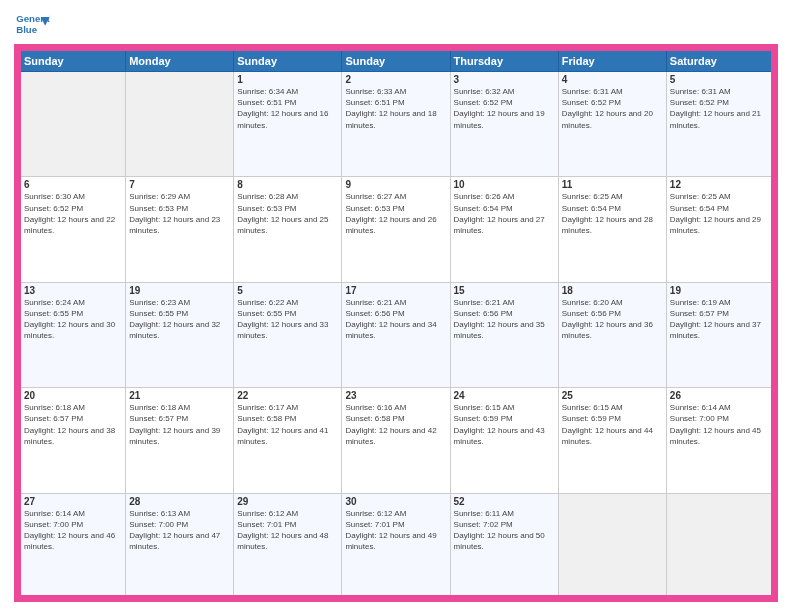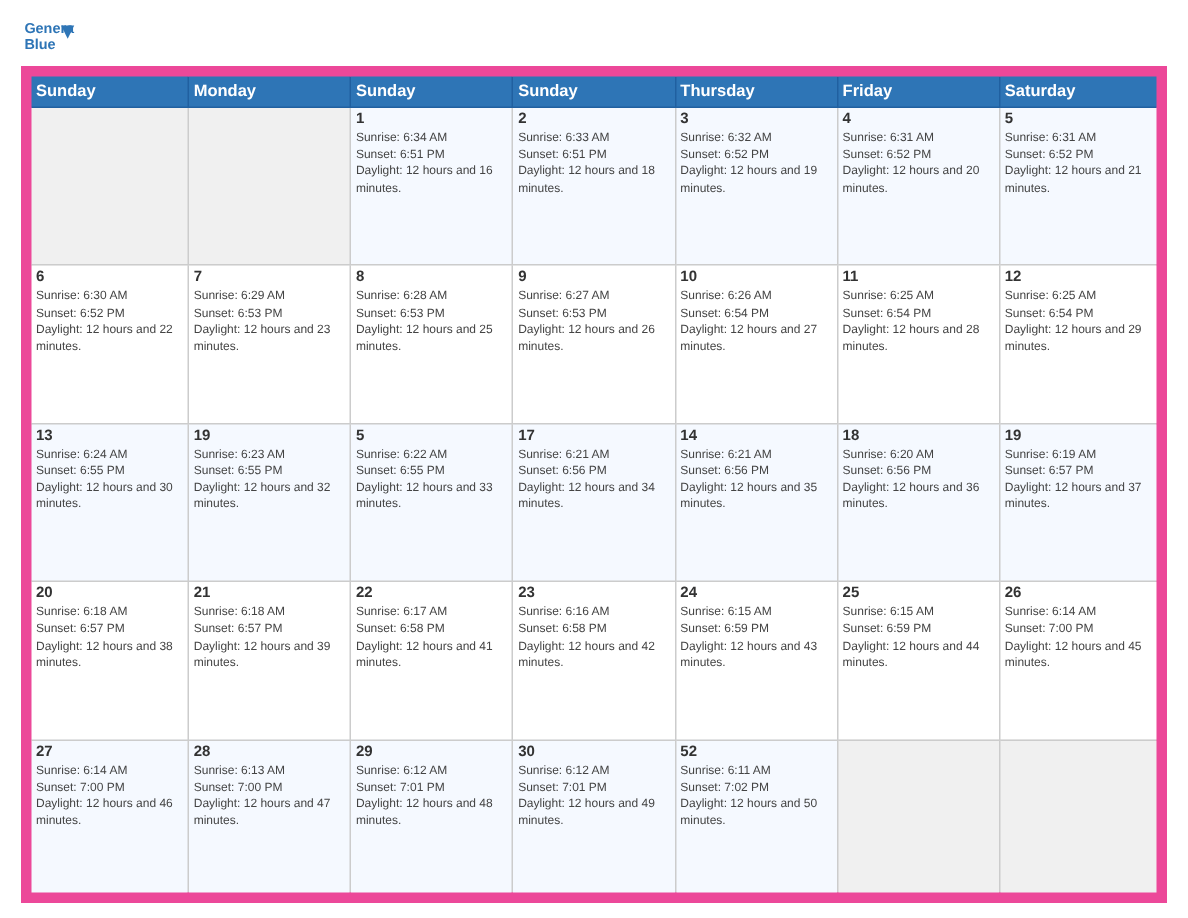--- a/index.html
+++ b/index.html
@@ -187,21 +187,21 @@
           </td>
           <td>
             <span class="day-num">5</span>
             <div class="day-detail">Sunrise: 6:22 AM<br>Sunset: 6:55 PM<br>Daylight: 12 hours and 33 minutes.</div>
           </td>
           <td>
             <span class="day-num">17</span>
             <div class="day-detail">Sunrise: 6:21 AM<br>Sunset: 6:56 PM<br>Daylight: 12 hours and 34 minutes.</div>
           </td>
           <td>
-            <span class="day-num">14</span>
+            <span class="day-num">15</span>
             <div class="day-detail">Sunrise: 6:21 AM<br>Sunset: 6:56 PM<br>Daylight: 12 hours and 35 minutes.</div>
           </td>
           <td>
             <span class="day-num">18</span>
             <div class="day-detail">Sunrise: 6:20 AM<br>Sunset: 6:56 PM<br>Daylight: 12 hours and 36 minutes.</div>
           </td>
           <td>
             <span class="day-num">19</span>
             <div class="day-detail">Sunrise: 6:19 AM<br>Sunset: 6:57 PM<br>Daylight: 12 hours and 37 minutes.</div>
           </td>

